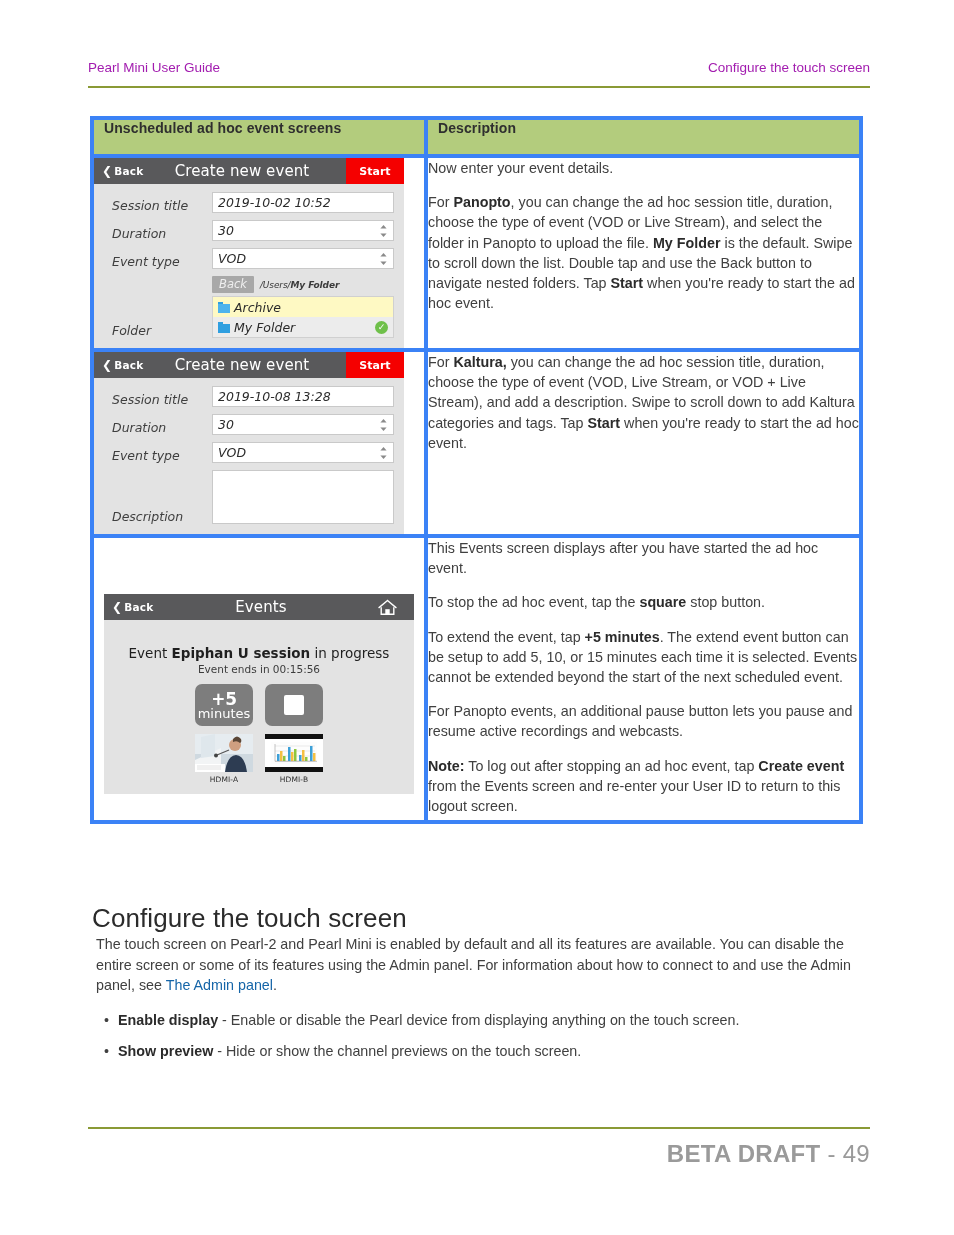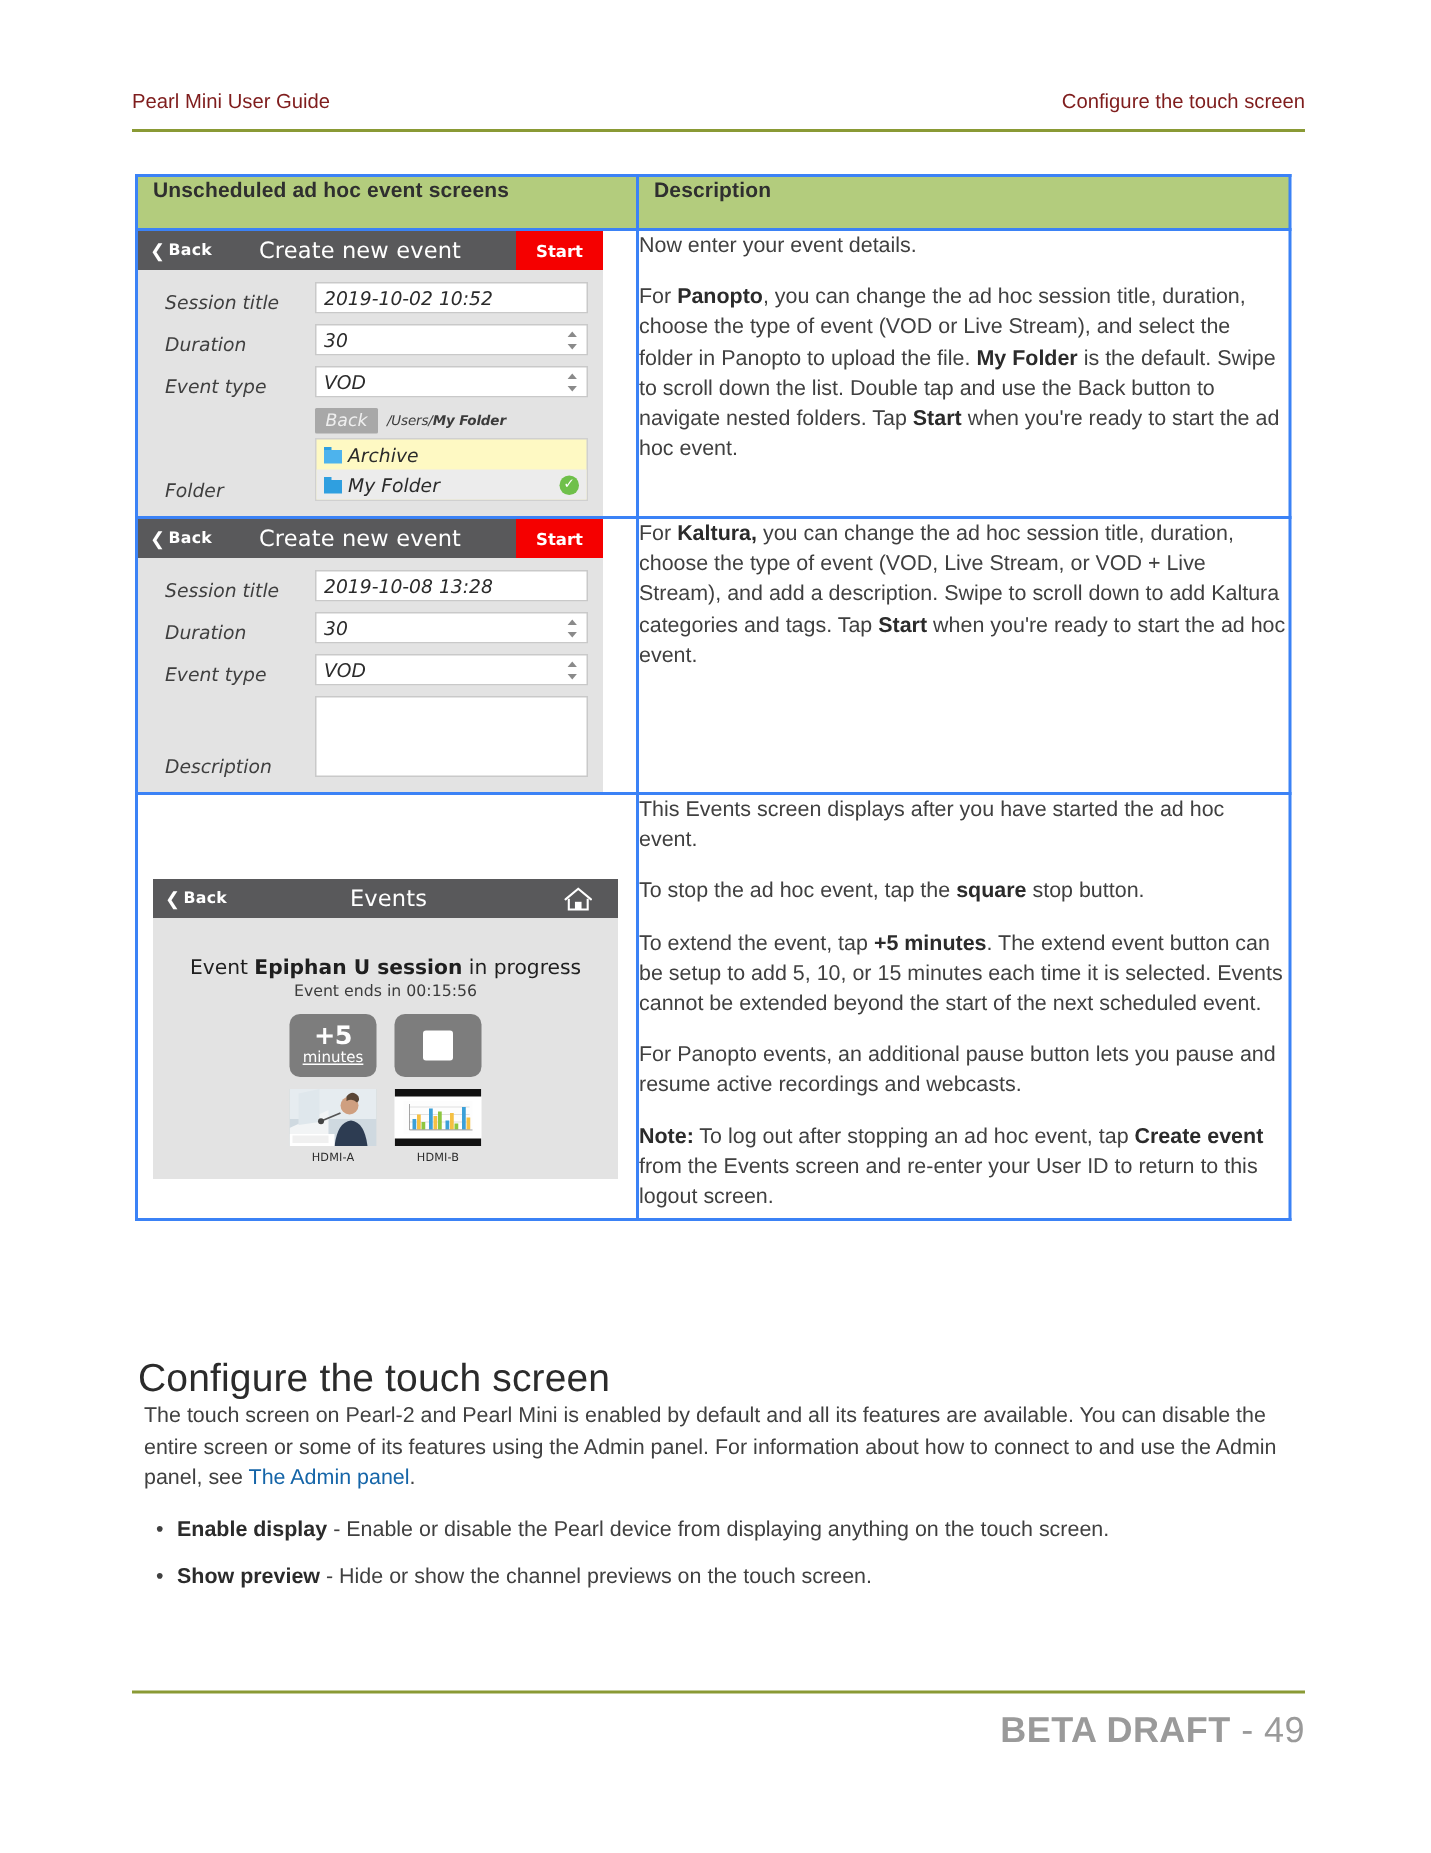--- a/index.html
+++ b/index.html
@@ -24,39 +24,39 @@
 
   
   .doc-header {
     position: absolute;
     left: 88px; top: 60px;
     width: 782px;
     display: flex;
     justify-content: space-between;
     align-items: baseline;
     font-size: 13.5px;
-    color: #7f1d1d;
+    color: #a21caf;
   }
   .doc-header-rule {
     position: absolute;
     left: 88px; top: 86px;
     width: 782px; height: 2px;
     background: #8a9a35;
   }
 
   
   .tbl {
     position: absolute;
     left: 90px; top: 116px;
     width: 771px;
     border-collapse: collapse;
     table-layout: fixed;
   }
   .tbl td, .tbl th {
-    border: 2px solid #3b82f6;
+    border: 4px solid #3b82f6;
     vertical-align: top;
     padding: 0;
   }
   .tbl th {
     background: #b3cc7d;
     height: 34px;
     text-align: left;
     font-size: 14px;
     font-weight: bold;
     color: #2f2f2f;
@@ -287,23 +287,22 @@
     justify-content: center;
     color: #ffffff;
   }
   .ev-btn .plus5 {
     font-size: 17px;
     font-weight: bold;
     line-height: 17px;
     letter-spacing: -.3px;
   }
   .ev-btn .mins {
-    font-size: 10px;
+    font-size: 13px;
     line-height: 11px;
-    text-decoration: underline;
   }
   .ev-stop-sq {
     width: 20px; height: 20px;
     background: #ffffff;
     border-radius: 2px;
   }
   .ev-thumbs {
     display: flex;
     justify-content: center;
     gap: 12px;

